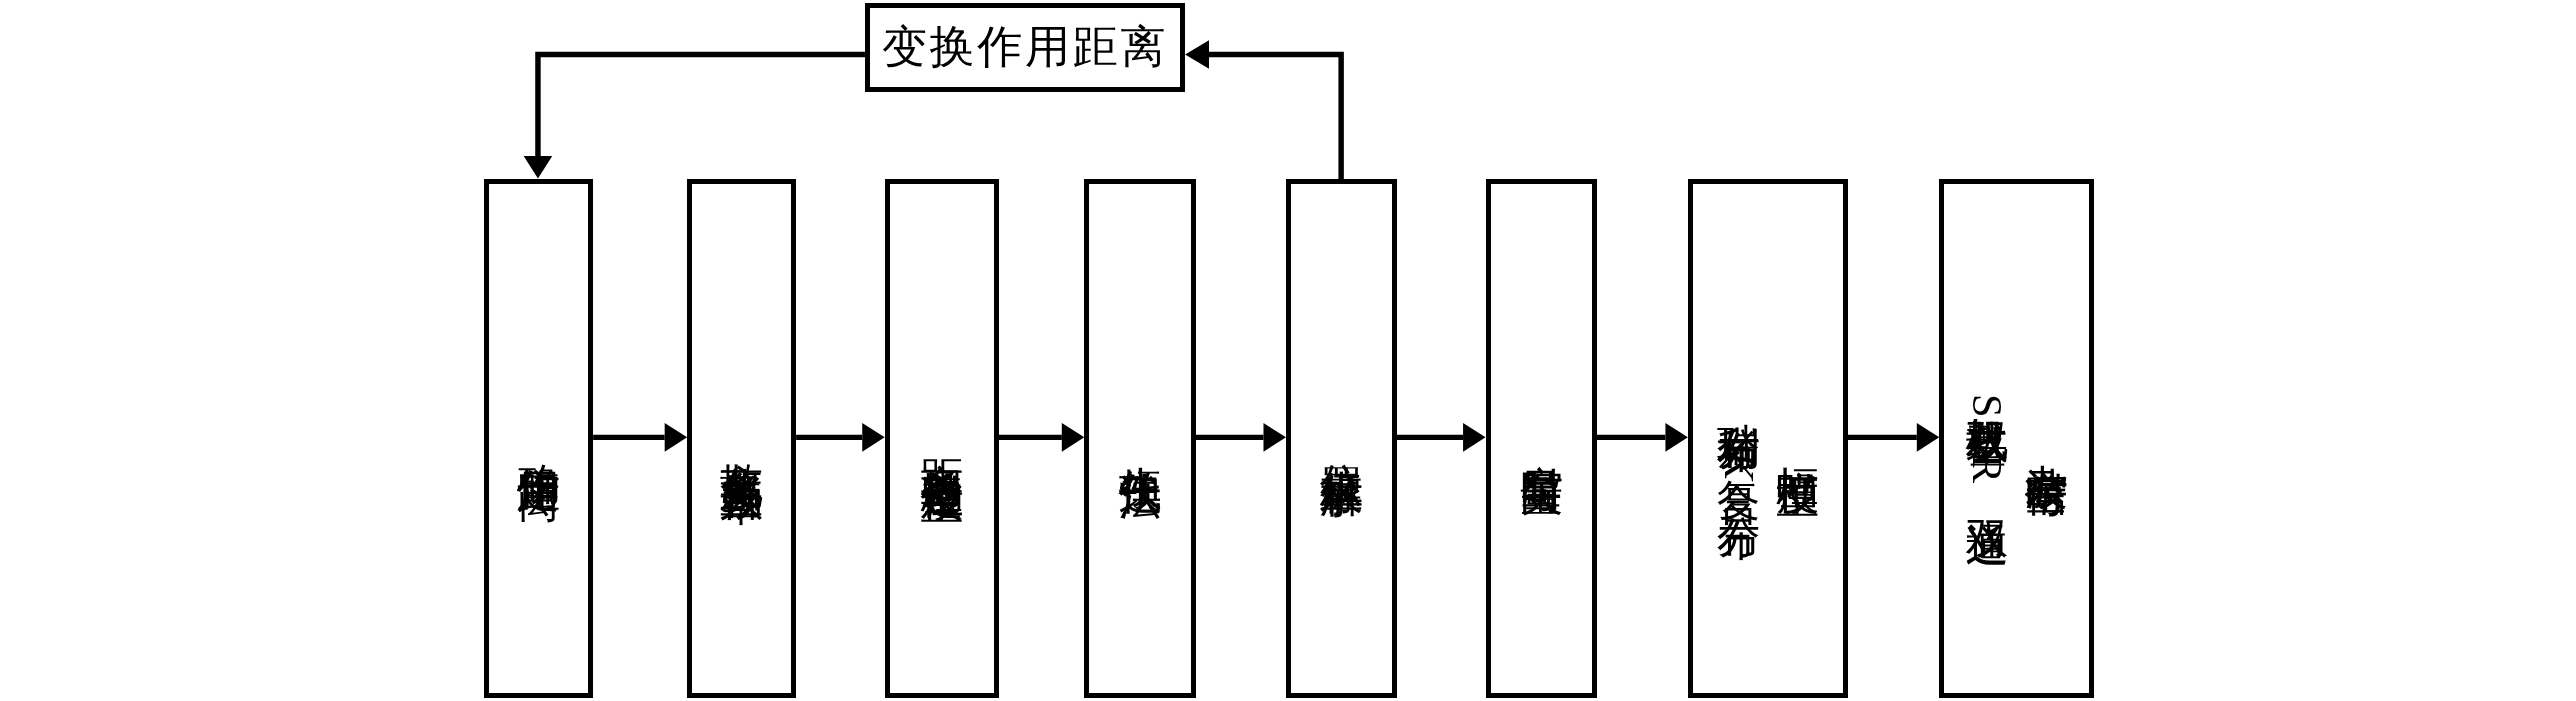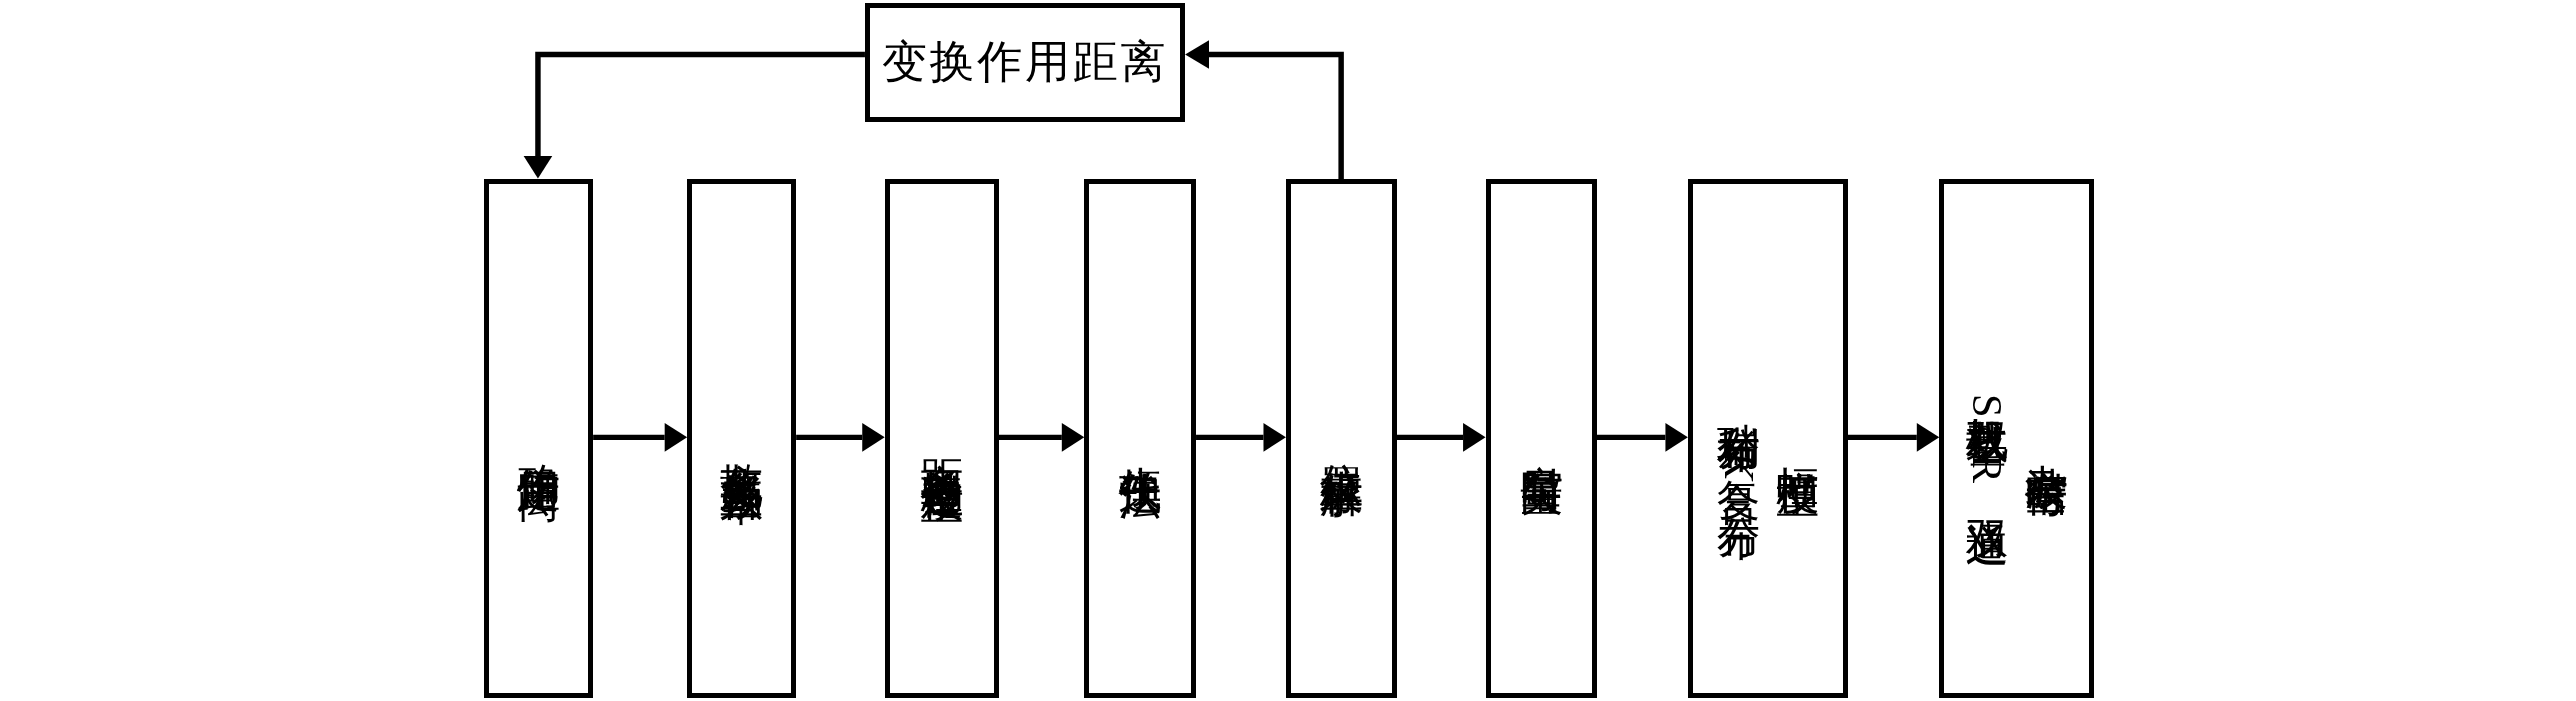--- a/index.html
+++ b/index.html
@@ -73,21 +73,21 @@
     <line x1="2050" y1="642" x2="2147" y2="642" stroke="#000000" stroke-width="8"></line>
     <polygon points="2180,642 2147,621 2147,663" fill="#000000"></polygon>
 
     <line x1="2343" y1="642" x2="2444" y2="642" stroke="#000000" stroke-width="8"></line>
     <polygon points="2477,642 2444,621 2444,663" fill="#000000"></polygon>
 
     <line x1="2712" y1="642" x2="2813" y2="642" stroke="#000000" stroke-width="8"></line>
     <polygon points="2846,642 2813,621 2813,663" fill="#000000"></polygon>
   </svg>
 
-  <div class="box" style="left:865px; top:3.4px; width:320px; height:119px;">
+  <div class="box" style="left:865px; top:3.4px; width:320px; height:89px;">
     <span class="hbox-label">变换作用距离</span>
   </div>
 
   <div class="box flow-box" style="left:484px; width:109px;">
     <div class="vcol">确定作用距离</div>
   </div>
 
   <div class="box flow-box" style="left:687px; width:109px;">
     <div class="vcol">离散化多普勒频率</div>
   </div>

